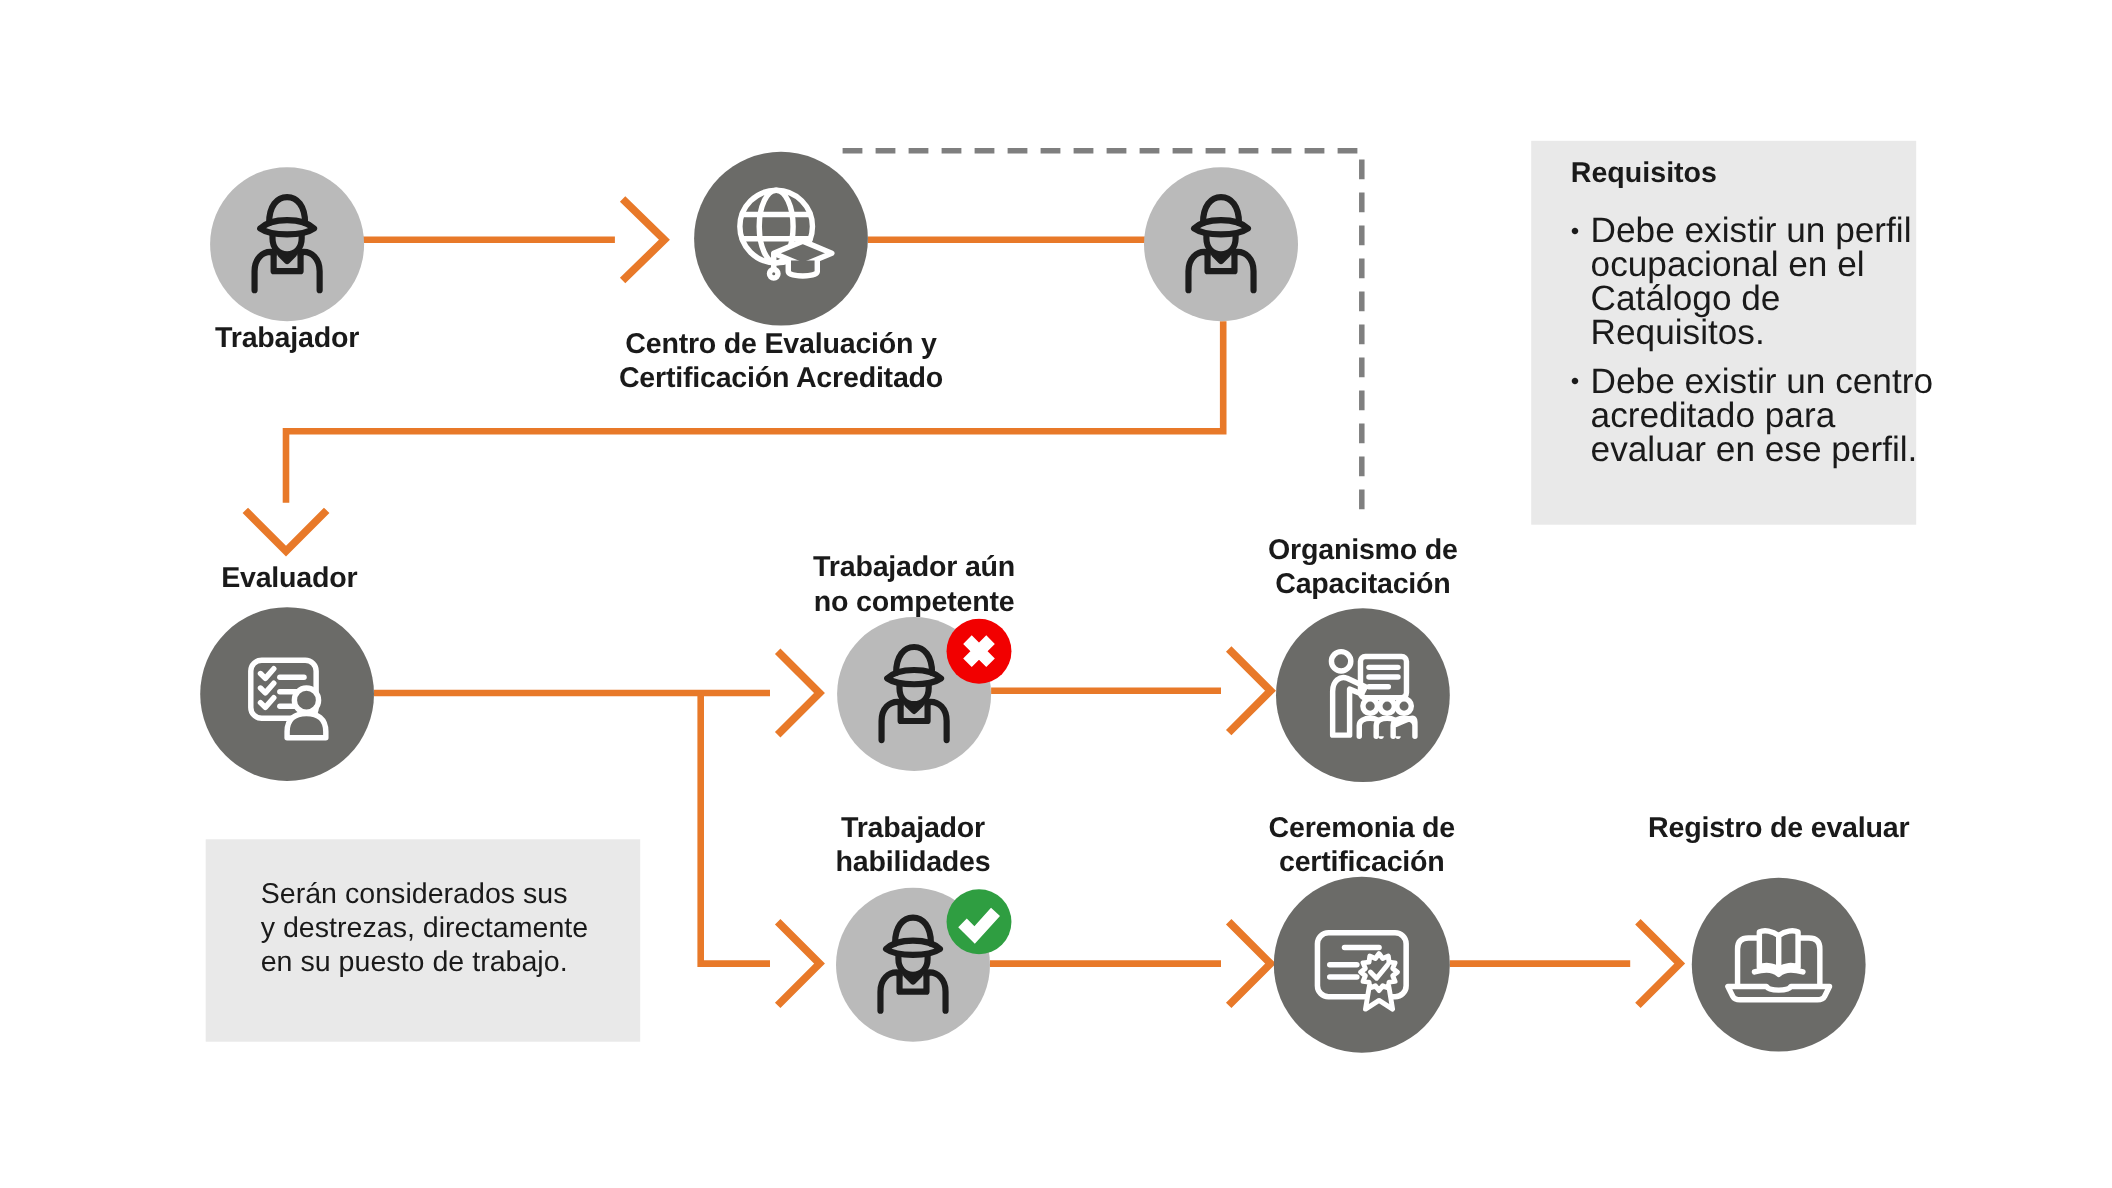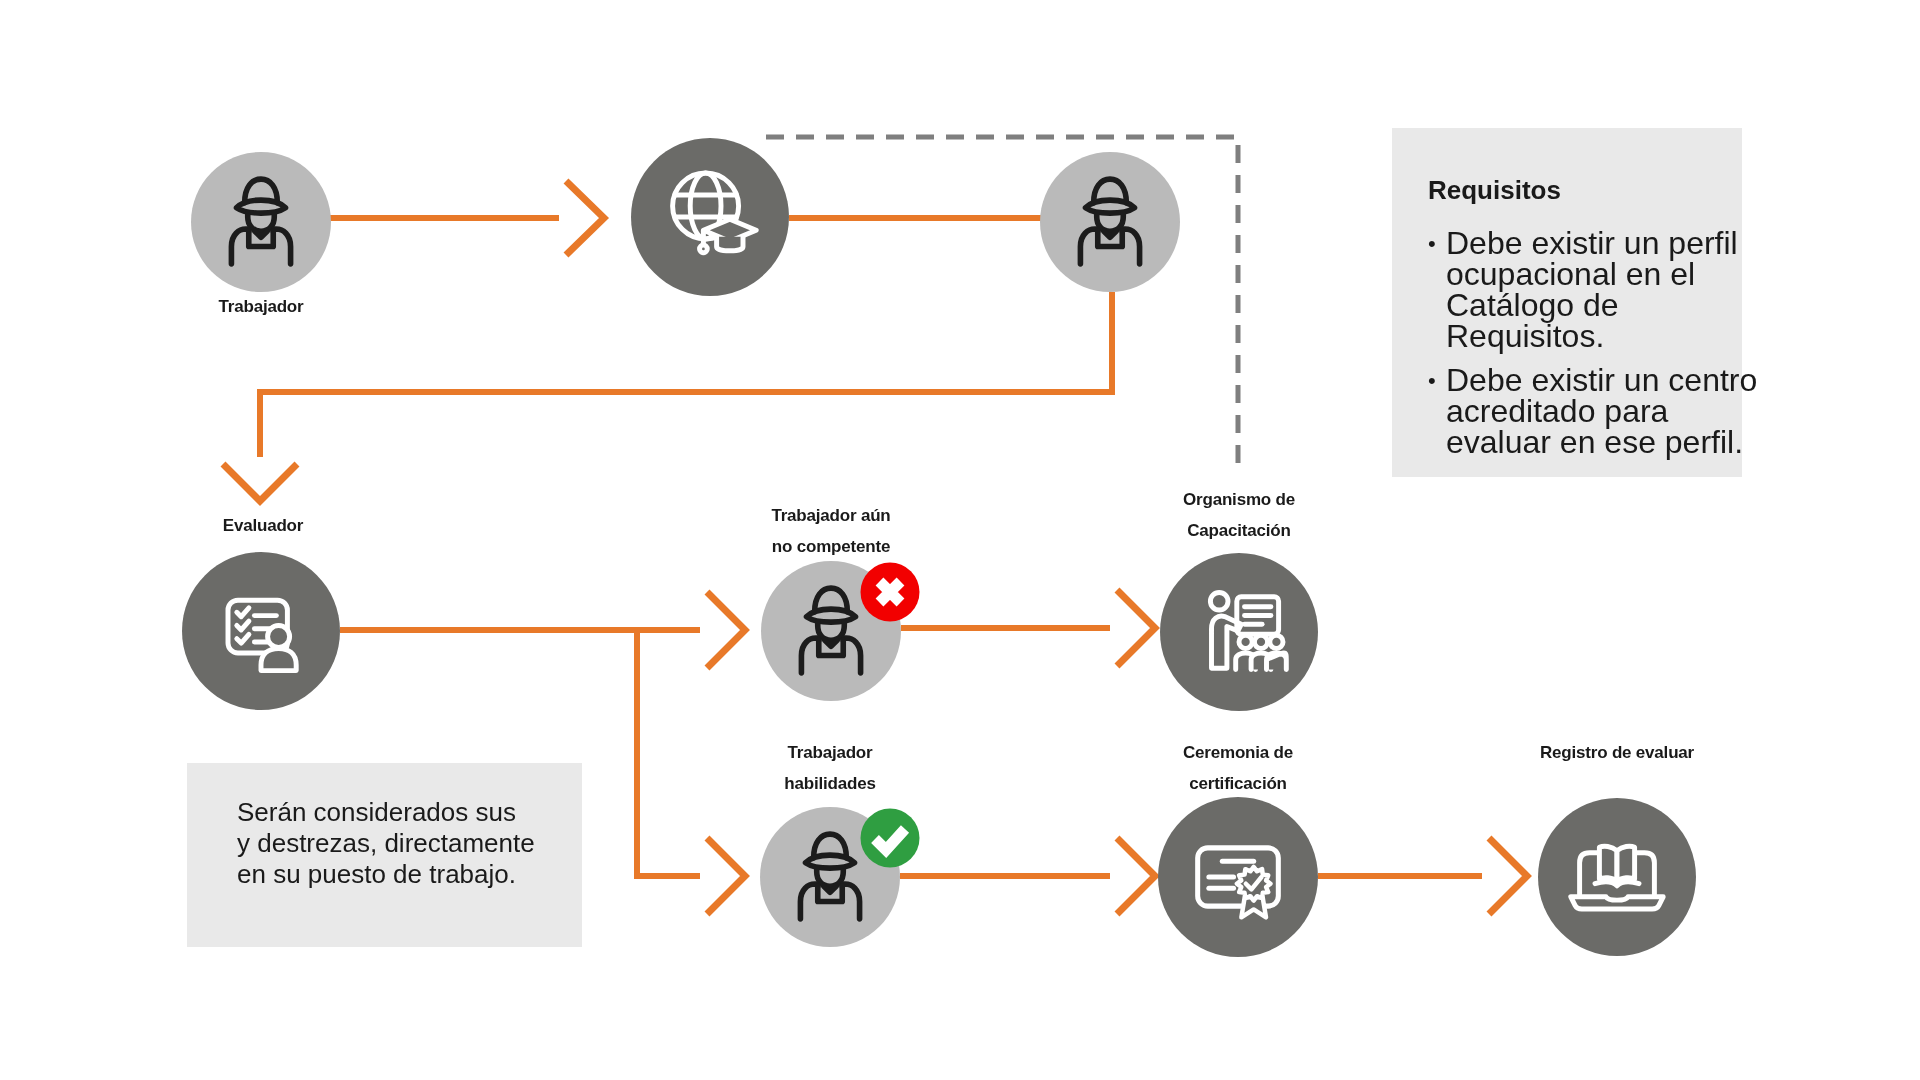--- a/index.html
+++ b/index.html
@@ -5,24 +5,24 @@
   html,body{margin:0;padding:0;background:#ffffff;}
   #stage{
     position:relative;width:1920px;height:1080px;background:#ffffff;overflow:hidden;
     font-family:"Liberation Sans","DejaVu Sans",sans-serif;color:#1a1a1a;
   }
   #connectors{position:absolute;left:0;top:0;width:1920px;height:1080px;}
   .circle{position:absolute;border-radius:50%;display:flex;align-items:center;justify-content:center;}
   .circle.light{background:#bababa;color:#1c1c1c;}
   .circle.dark{background:#6b6b68;color:#ffffff;}
   .badge{position:absolute;width:60px;height:60px;}
-  .label{position:absolute;width:400px;text-align:center;font-weight:700;font-size:17px;line-height:31px;letter-spacing:-0.2px;}
+  .label{position:absolute;width:400px;text-align:center;font-weight:700;font-size:26px;line-height:31px;letter-spacing:-0.2px;}
   .label .ln{display:block;white-space:nowrap;}
   .panel{position:absolute;background:#e9e9e9;}
-  #requisitos-panel{left:1392px;top:128px;width:350px;height:349px;box-sizing:border-box;padding:47px 30px 0 36px;}
+  #requisitos-panel{left:1392px;top:128px;width:350px;height:349px;box-sizing:border-box;padding:13px 30px 0 36px;}
   #requisitos-panel .panel-title{font-weight:700;font-size:26px;line-height:31px;margin:0 0 22px 0;}
   .bullet-row{display:flex;margin:0 0 13px 0;}
   .bullet-dot{width:18px;flex:0 0 18px;font-size:22px;line-height:31px;}
   .bullet-text{font-size:32px;line-height:31px;}
   .bullet-text .ln{display:block;white-space:nowrap;}
   #note-panel{left:187px;top:763px;width:395px;height:184px;box-sizing:border-box;padding:34px 20px 0 50px;}
   #note-panel .note-text{font-size:26px;line-height:31px;}
   #note-panel .ln{display:block;white-space:nowrap;}
   .ico{display:block;}
 </style>
@@ -155,20 +155,24 @@
   </div>
   <div class="label" style="left:61px;top:291px">
     <span class="ln">Trabajador</span>
   </div>
 
   <div class="circle dark" style="left:631px;top:138px;width:158px;height:158px">
     <svg class="ico" width="110" height="110">
         <use href="#icoGlobeGrad"></use>
       </svg>
   </div>
+  <div class="label" style="left:510px;top:297px">
+    <span class="ln">Centro de Evaluación y</span>
+    <span class="ln">Certificación Acreditado</span>
+  </div>
 
   <div class="circle light" style="left:1040px;top:152px;width:140px;height:140px">
     <svg class="ico" width="102" height="102">
         <use href="#icoWorker"></use>
       </svg>
   </div>
 
   <div class="panel" id="requisitos-panel">
     <div class="panel-title">Requisitos</div>
     <div class="bullet-row">

